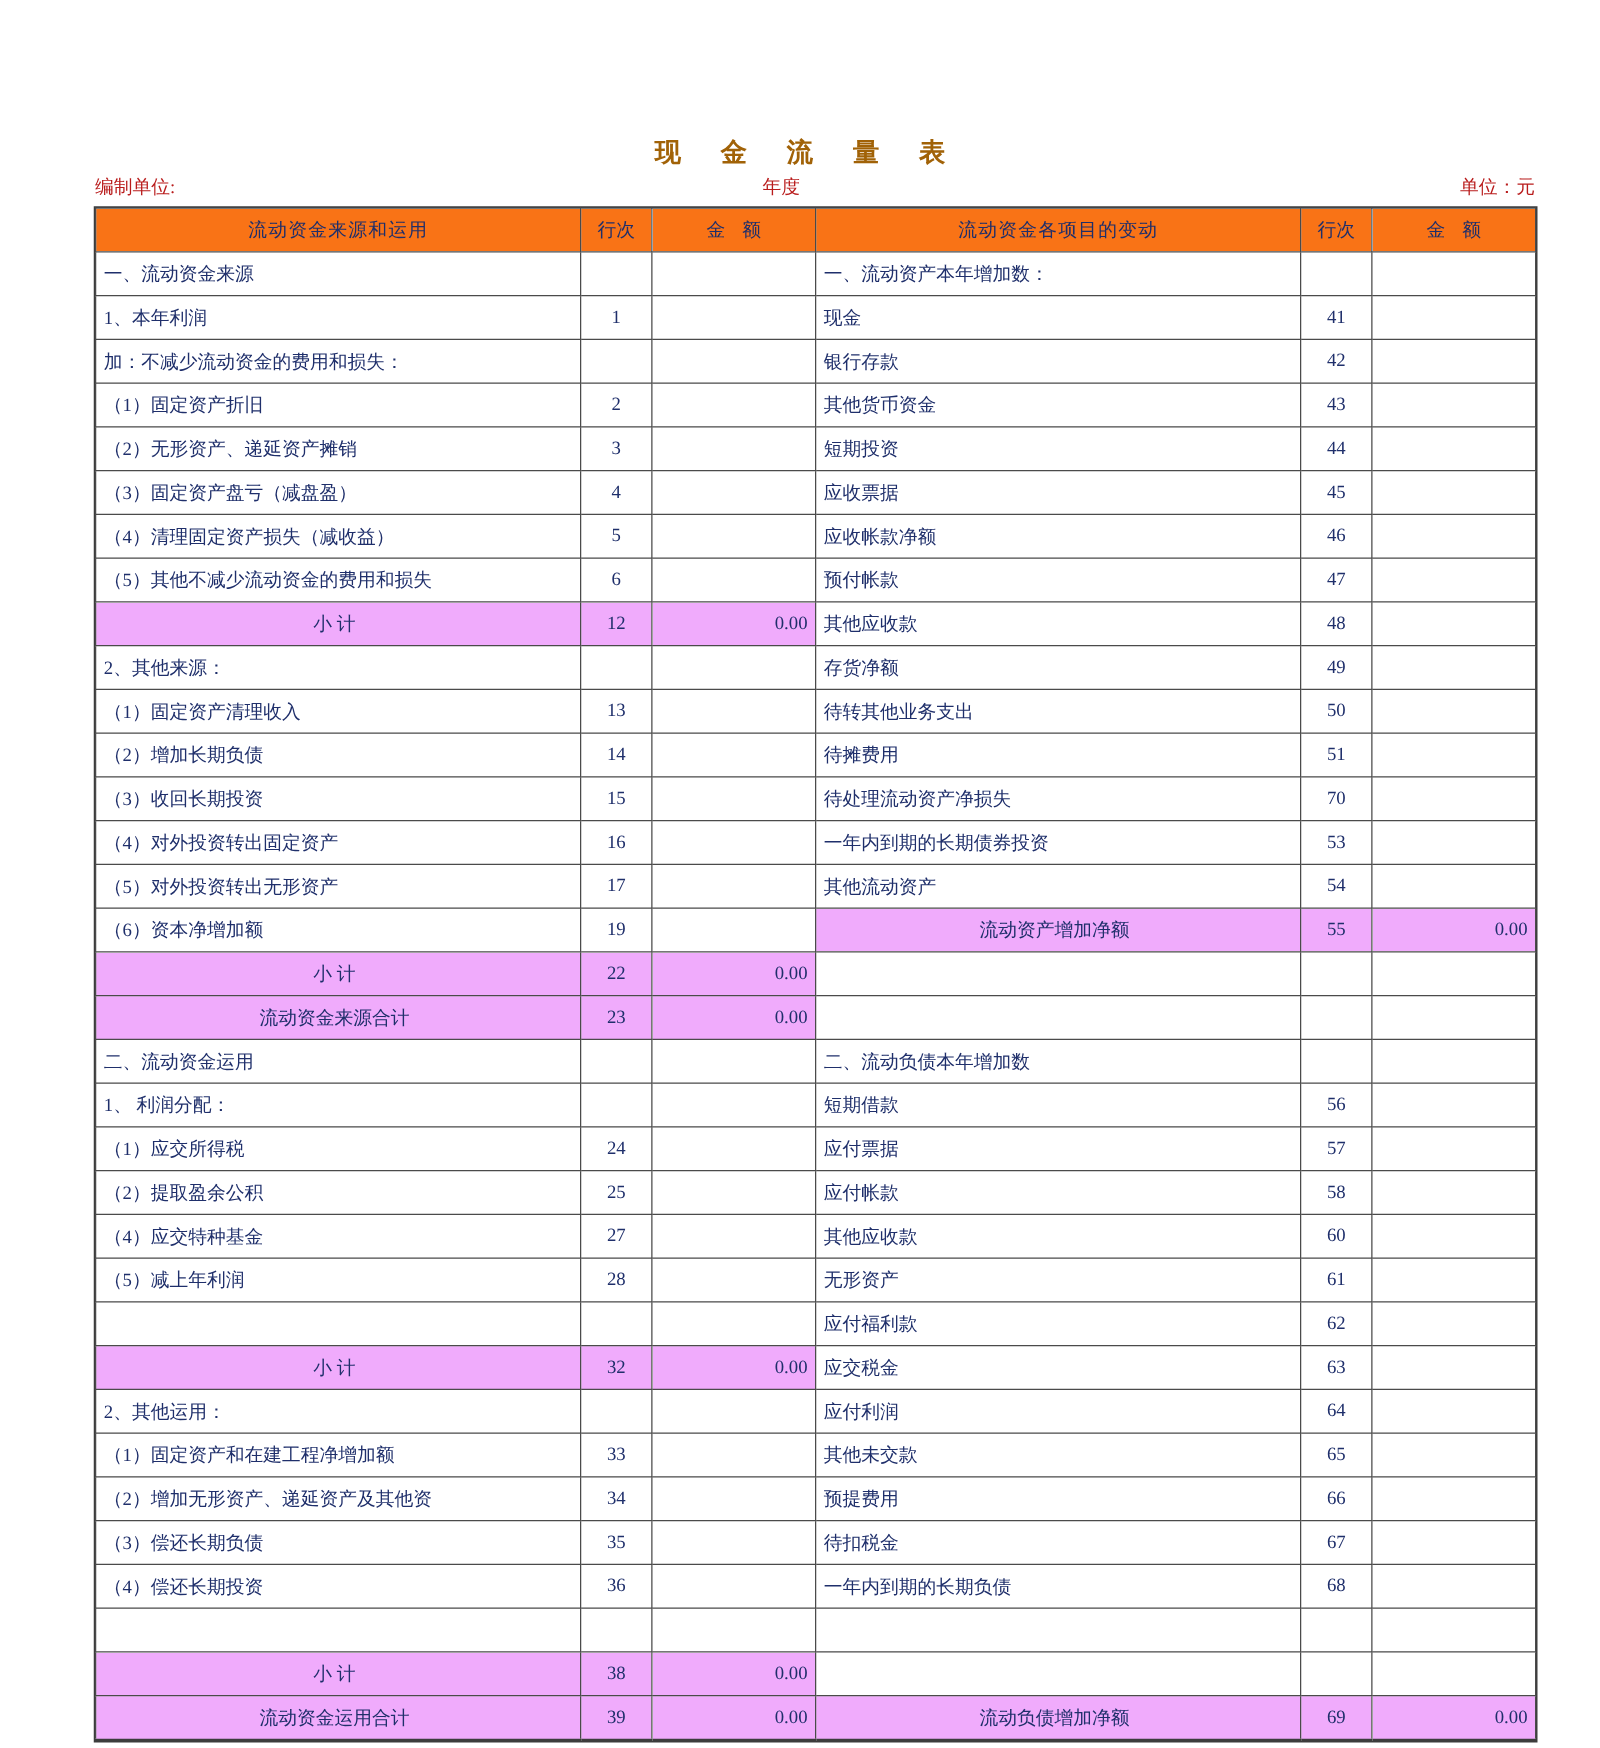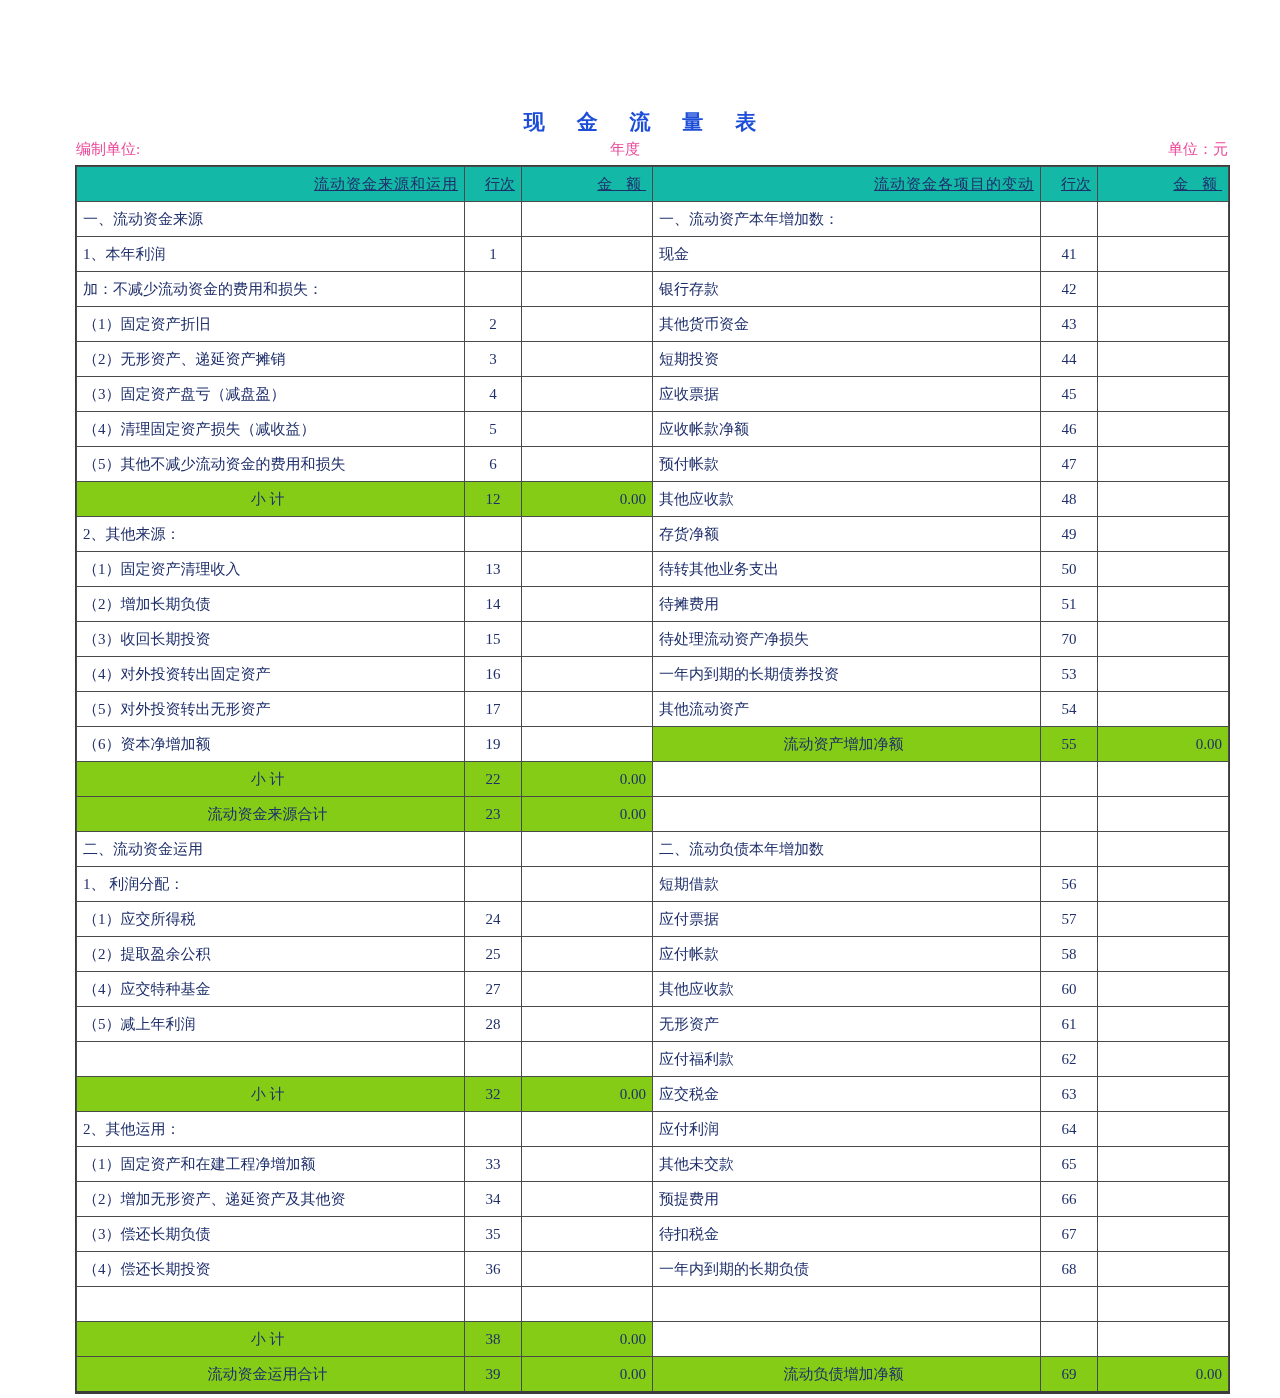--- a/index.html
+++ b/index.html
@@ -30,32 +30,32 @@
     top: 108px;
     width: 1280px;
     text-align: center;
   }
   .doc-title {
     display: inline-block;
     font-family: "Liberation Sans", "DejaVu Sans", sans-serif;
     font-size: 21px;
     font-weight: bold;
     letter-spacing: 13px;
-    color: #1d4ed8;
+    color: #a16207;
     text-indent: 13px;
   }
 
   .meta-row {
     position: absolute;
     left: 76px;
     top: 140px;
     width: 1152px;
     height: 20px;
     font-size: 15px;
-    color: #ec4899;
+    color: #b91c1c;
   }
   .meta-left   { position: absolute; left: 0;     top: 0; }
   .meta-center { position: absolute; left: 534px; top: 0; }
   .meta-right  { position: absolute; right: 0;    top: 0; }
 
   
   table.cf {
     position: absolute;
     left: 76px;
     top: 166px;
@@ -75,41 +75,40 @@
     overflow: hidden;
   }
 
   
   col.c-name { width: 388px; }
   col.c-no   { width: 57px; }
   col.c-amt  { width: 131px; }
 
   
   thead td {
-    background: #14b8a6;
-    text-align: right;
+    background: #f97316;
+    text-align: center;
     height: 32px;
     border-color: #3c3c3c;
-    text-decoration: underline;
   }
   .hdr-wide  { letter-spacing: 1px; }
   .hdr-sp    { letter-spacing: 5px; text-indent: 5px; }
 
   
   .num    { text-align: center; }
   .amt    { text-align: right; padding-right: 14px; }
   .ctr    { text-align: center; }
 
   
   .lv0 { padding-left: 4px; margin-top: 36px; }
   .lv1 { padding-left: 26px; }
   .lv2 { padding-left: 42px; }
 
   
-  .sub { background: #84cc16; }
+  .sub { background: #f0abfc; }
 
   
   table.cf { box-shadow: 0 0 0 1px #3c3c3c; }
   thead td { border-bottom: 2px solid #3c3c3c; }
   tbody tr:last-child td { border-bottom: 2px solid #3c3c3c; }
   td.sep-left  { border-left: 2px solid #3c3c3c; }
   td.sep-right { border-right: 2px solid #3c3c3c; }
 </style>
 </head>
 <body>

